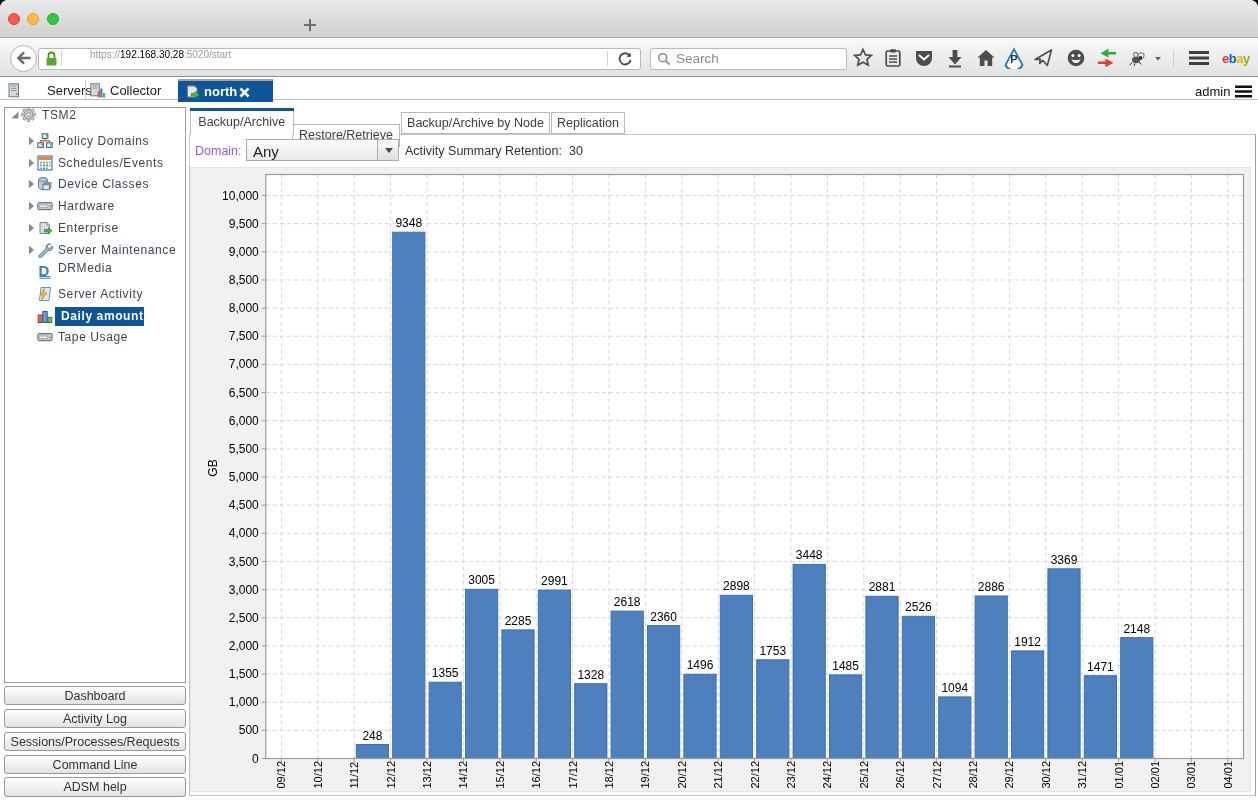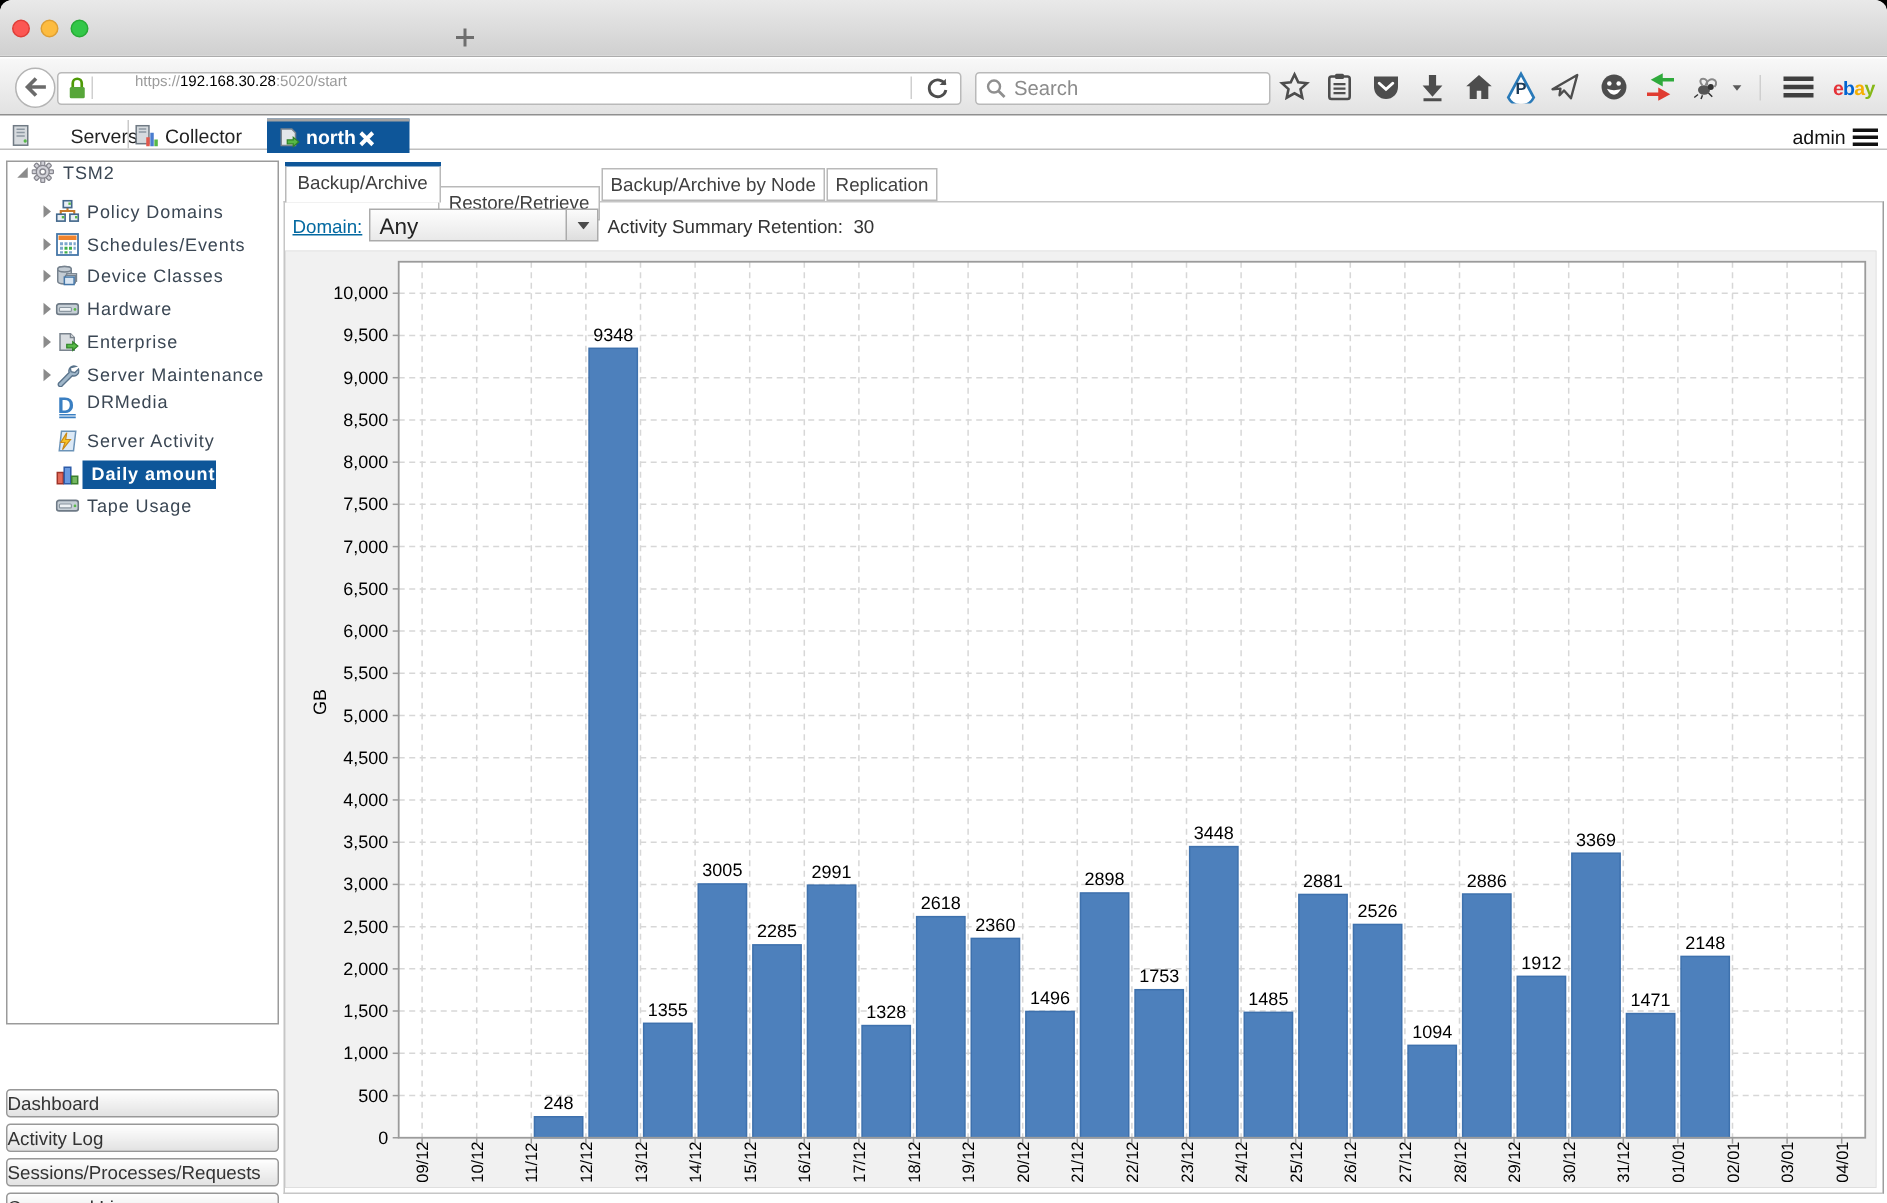--- a/index.html
+++ b/index.html
@@ -10,22 +10,22 @@
 .light{position:absolute;top:13px;width:12px;height:12px;border-radius:50%;}
 #tab{position:absolute;left:83px;top:4px;width:211px;height:35px;background:#f5f5f5;
   border:1px solid #9e9e9e;border-bottom:none;border-radius:9px 9px 0 0;}
 #toolbar{position:absolute;left:0;top:39px;width:1258px;height:38px;
   background:linear-gradient(#f8f8f8,#e2e2e2);border-bottom:1px solid #8f8f8f;}
 .tbox{position:absolute;top:9px;height:22px;background:#fff;border:1px solid #b9b9b9;border-radius:3px;}
 #appbar{position:absolute;left:0;top:78px;width:1258px;height:22px;background:#fff;border-bottom:1px solid #bfbfbf;}
 .apptab{position:absolute;top:0;height:22px;font-size:13px;color:#222;}
 #sidebar{position:absolute;left:4px;top:107px;width:182px;height:576px;background:#fff;border:1px solid #9b9b9b;font-size:12px;}
 .sbtn{position:absolute;left:4px;width:182px;height:19.5px;border:1px solid #989898;border-radius:3px;
-  background:linear-gradient(#ffffff,#f2f2f2 45%,#e2e2e2);text-align:left;font-size:12.5px;color:#333;
-  line-height:18px;margin-top:40px;}
+  background:linear-gradient(#ffffff,#f2f2f2 45%,#e2e2e2);text-align:center;font-size:12.5px;color:#333;
+  line-height:18px;}
 #mainbody{position:absolute;left:189px;top:134px;width:1067px;height:661.5px;background:#fff;border:1px solid #c6c6c6;border-right-color:#9d9d9d;}
 .mtab{position:absolute;background:#fff;border:1px solid #b9b9b9;font-size:12.5px;color:#3f3f3f;text-align:center;}
 </style></head>
 <body>
 <div id="win">
 
   <div id="titlebar">
     <div class="light" style="left:8px;background:#fc5753;border:1px solid #df3e38;"></div>
     <div class="light" style="left:27px;background:#fdbc40;border:1px solid #de9f34;"></div>
     <div class="light" style="left:47px;background:#33c748;border:1px solid #27aa35;"></div>
@@ -301,21 +301,21 @@
 <div class="sbtn" style="top:777.4px">ADSM help</div>
 
   <div id="mainbody"></div>
 
   <div style="position:absolute;left:190px;top:108px;width:103.5px;height:3.5px;background:#0e5699;"></div>
   <div class="mtab" style="left:190px;top:111.4px;width:103.5px;height:24px;border-bottom:none;border-top:none;background:#fff;line-height:22px;z-index:3;">Backup/Archive</div>
   <div class="mtab" style="left:292px;top:124px;width:108px;height:23px;line-height:20px;text-align:center;">Restore/Retrieve</div>
   <div class="mtab" style="left:401px;top:112px;width:149px;height:21.5px;line-height:20px;">Backup/Archive by Node</div>
   <div class="mtab" style="left:551px;top:112px;width:74px;height:21.5px;line-height:20px;">Replication</div>
 
-  <div style="position:absolute;left:195px;top:144px;font-size:12.5px;color:#0369a1;text-decoration:underline;">Domain:</div>
+  <div style="position:absolute;left:195px;top:144px;font-size:12.5px;color:#8b5cf6;">Domain:</div>
   <div style="position:absolute;left:246px;top:138.5px;width:153px;height:22px;border:1px solid #ababab;background:linear-gradient(#fdfdfd,#e9e9e9);">
      <div style="position:absolute;left:6px;top:3px;font-size:15px;color:#222;">Any</div>
      <div style="position:absolute;right:0;top:0;width:21px;height:20px;border-left:1px solid #ababab;background:linear-gradient(#fbfbfb,#dedede);">
        <svg width="8" height="5" viewBox="0 0 8 5" style="position:absolute;left:6.5px;top:8px">
           <path d="M0 0h8L4 5z" fill="#4a4a4a"></path>
         </svg>
      </div>
   </div>
   <div style="position:absolute;left:405px;top:144px;font-size:12.5px;color:#333;">Activity Summary Retention:&nbsp; 30</div>
 

